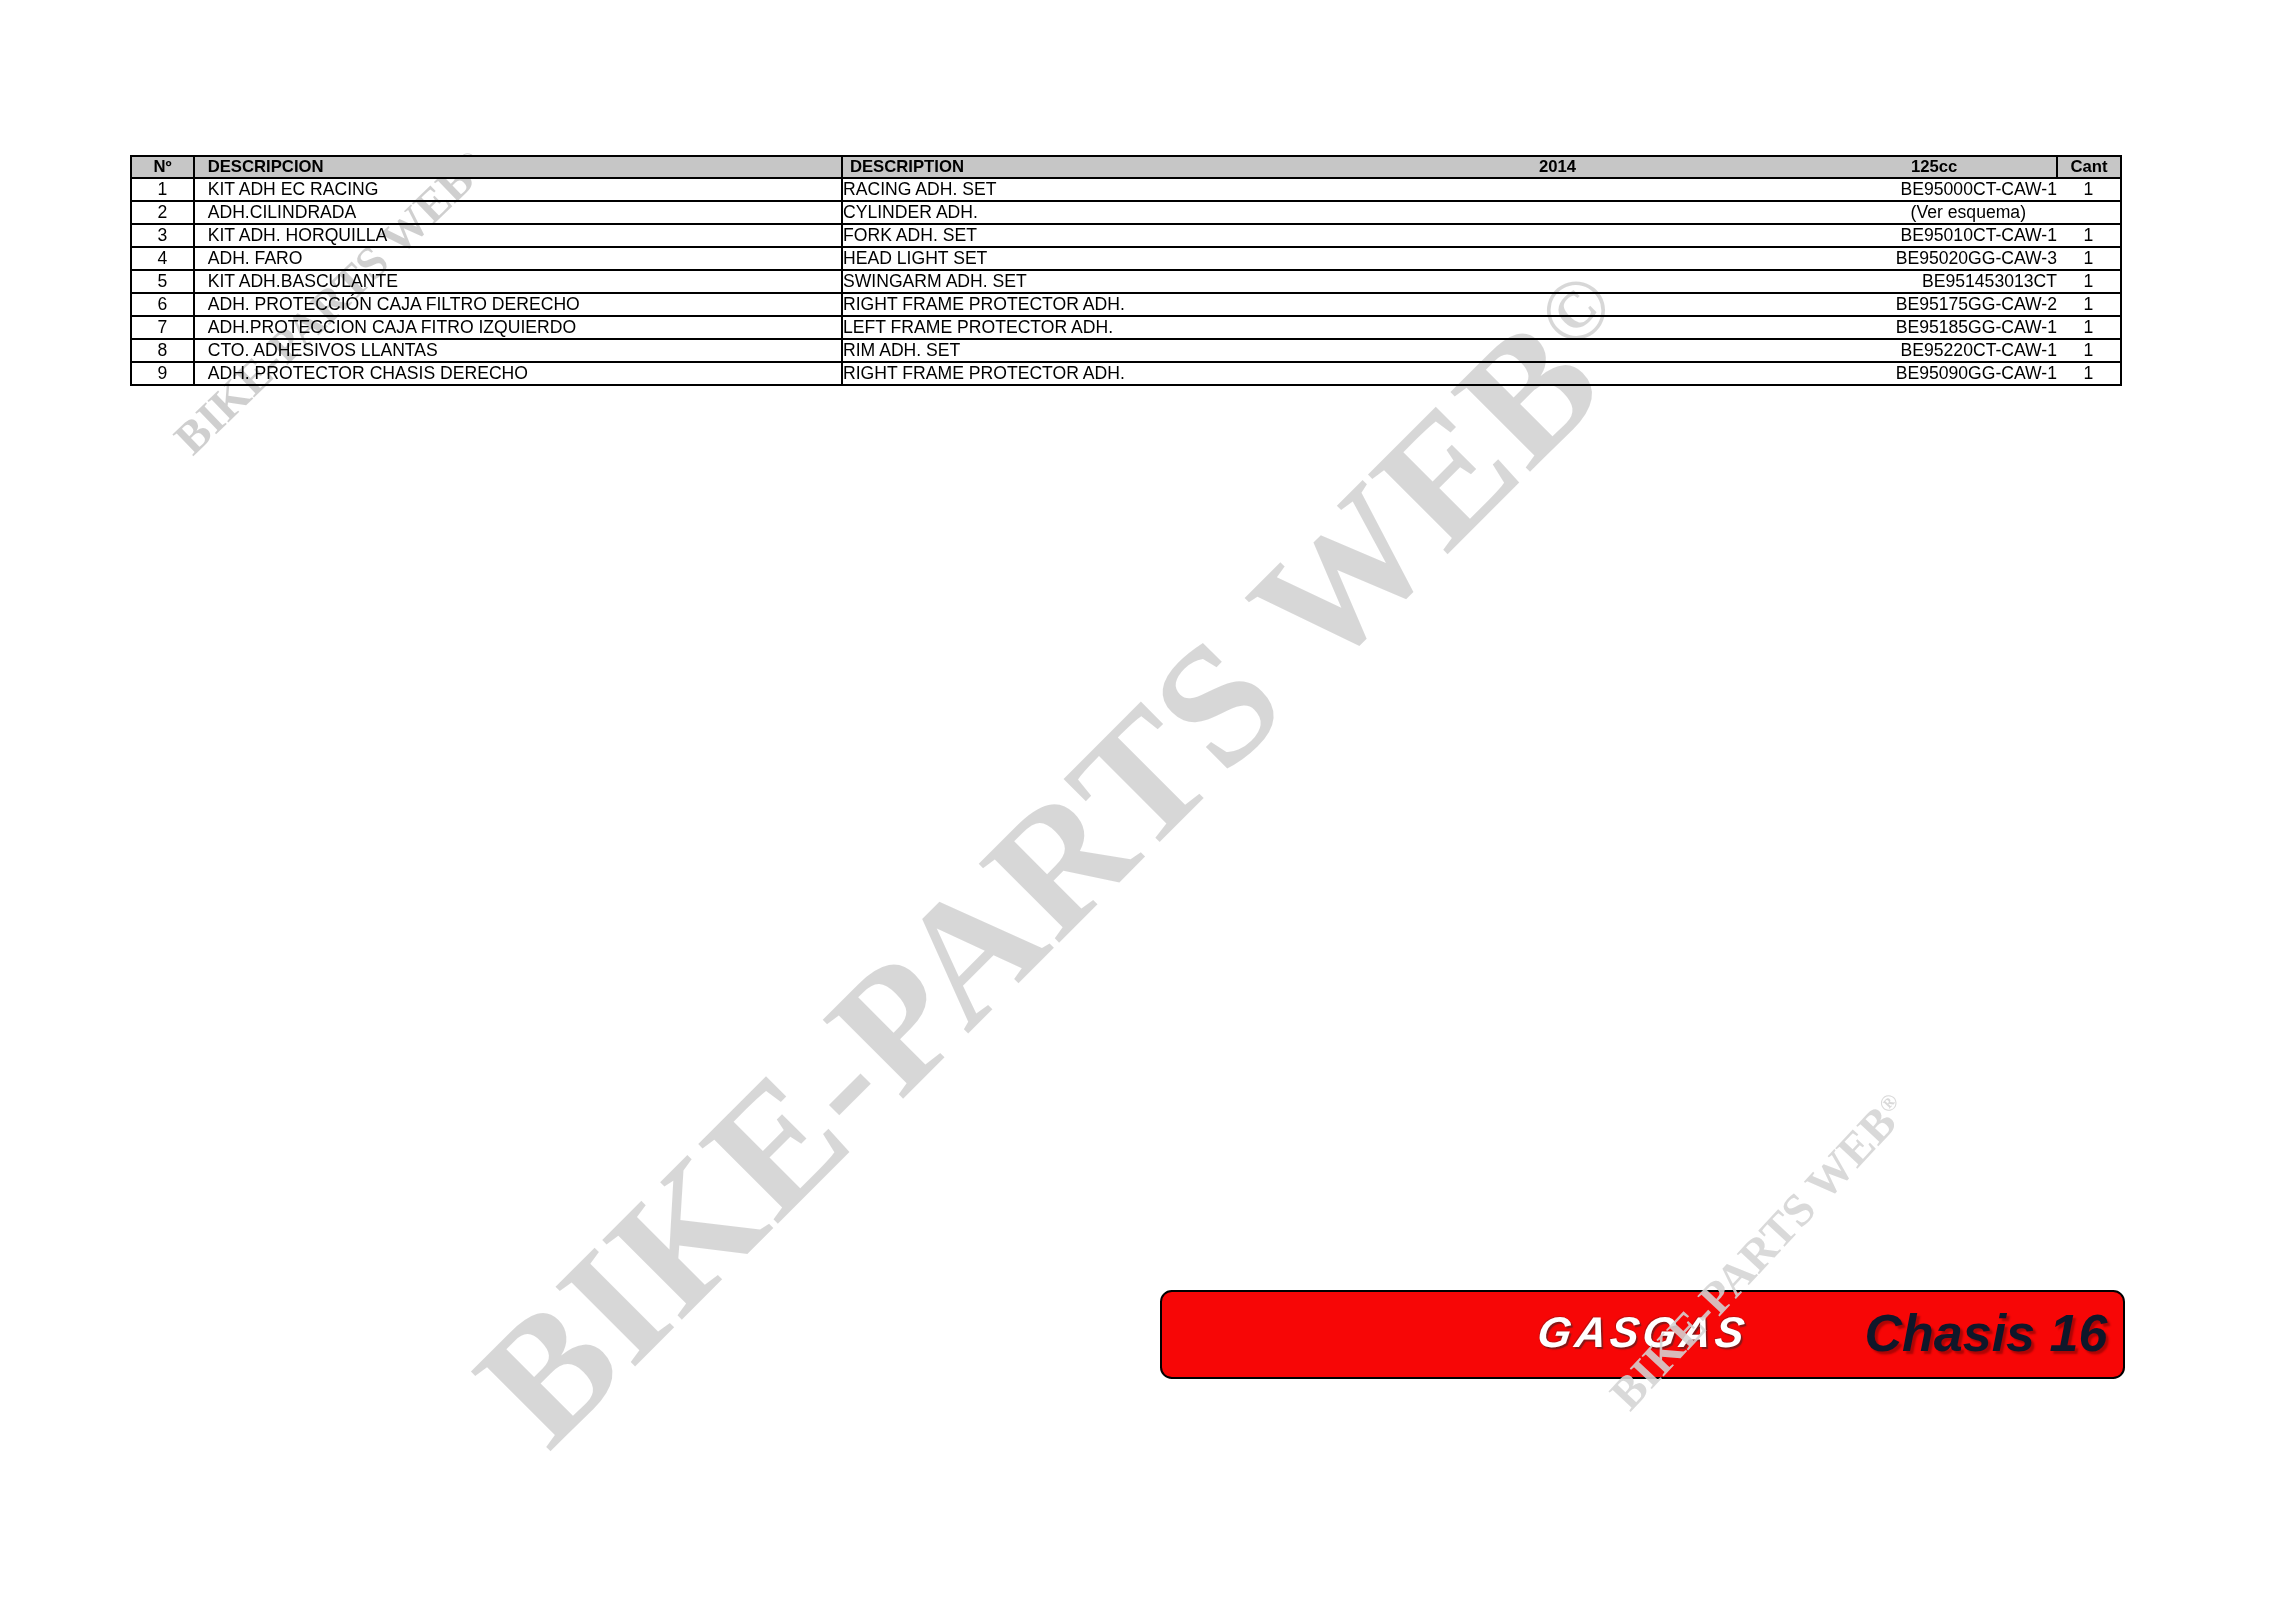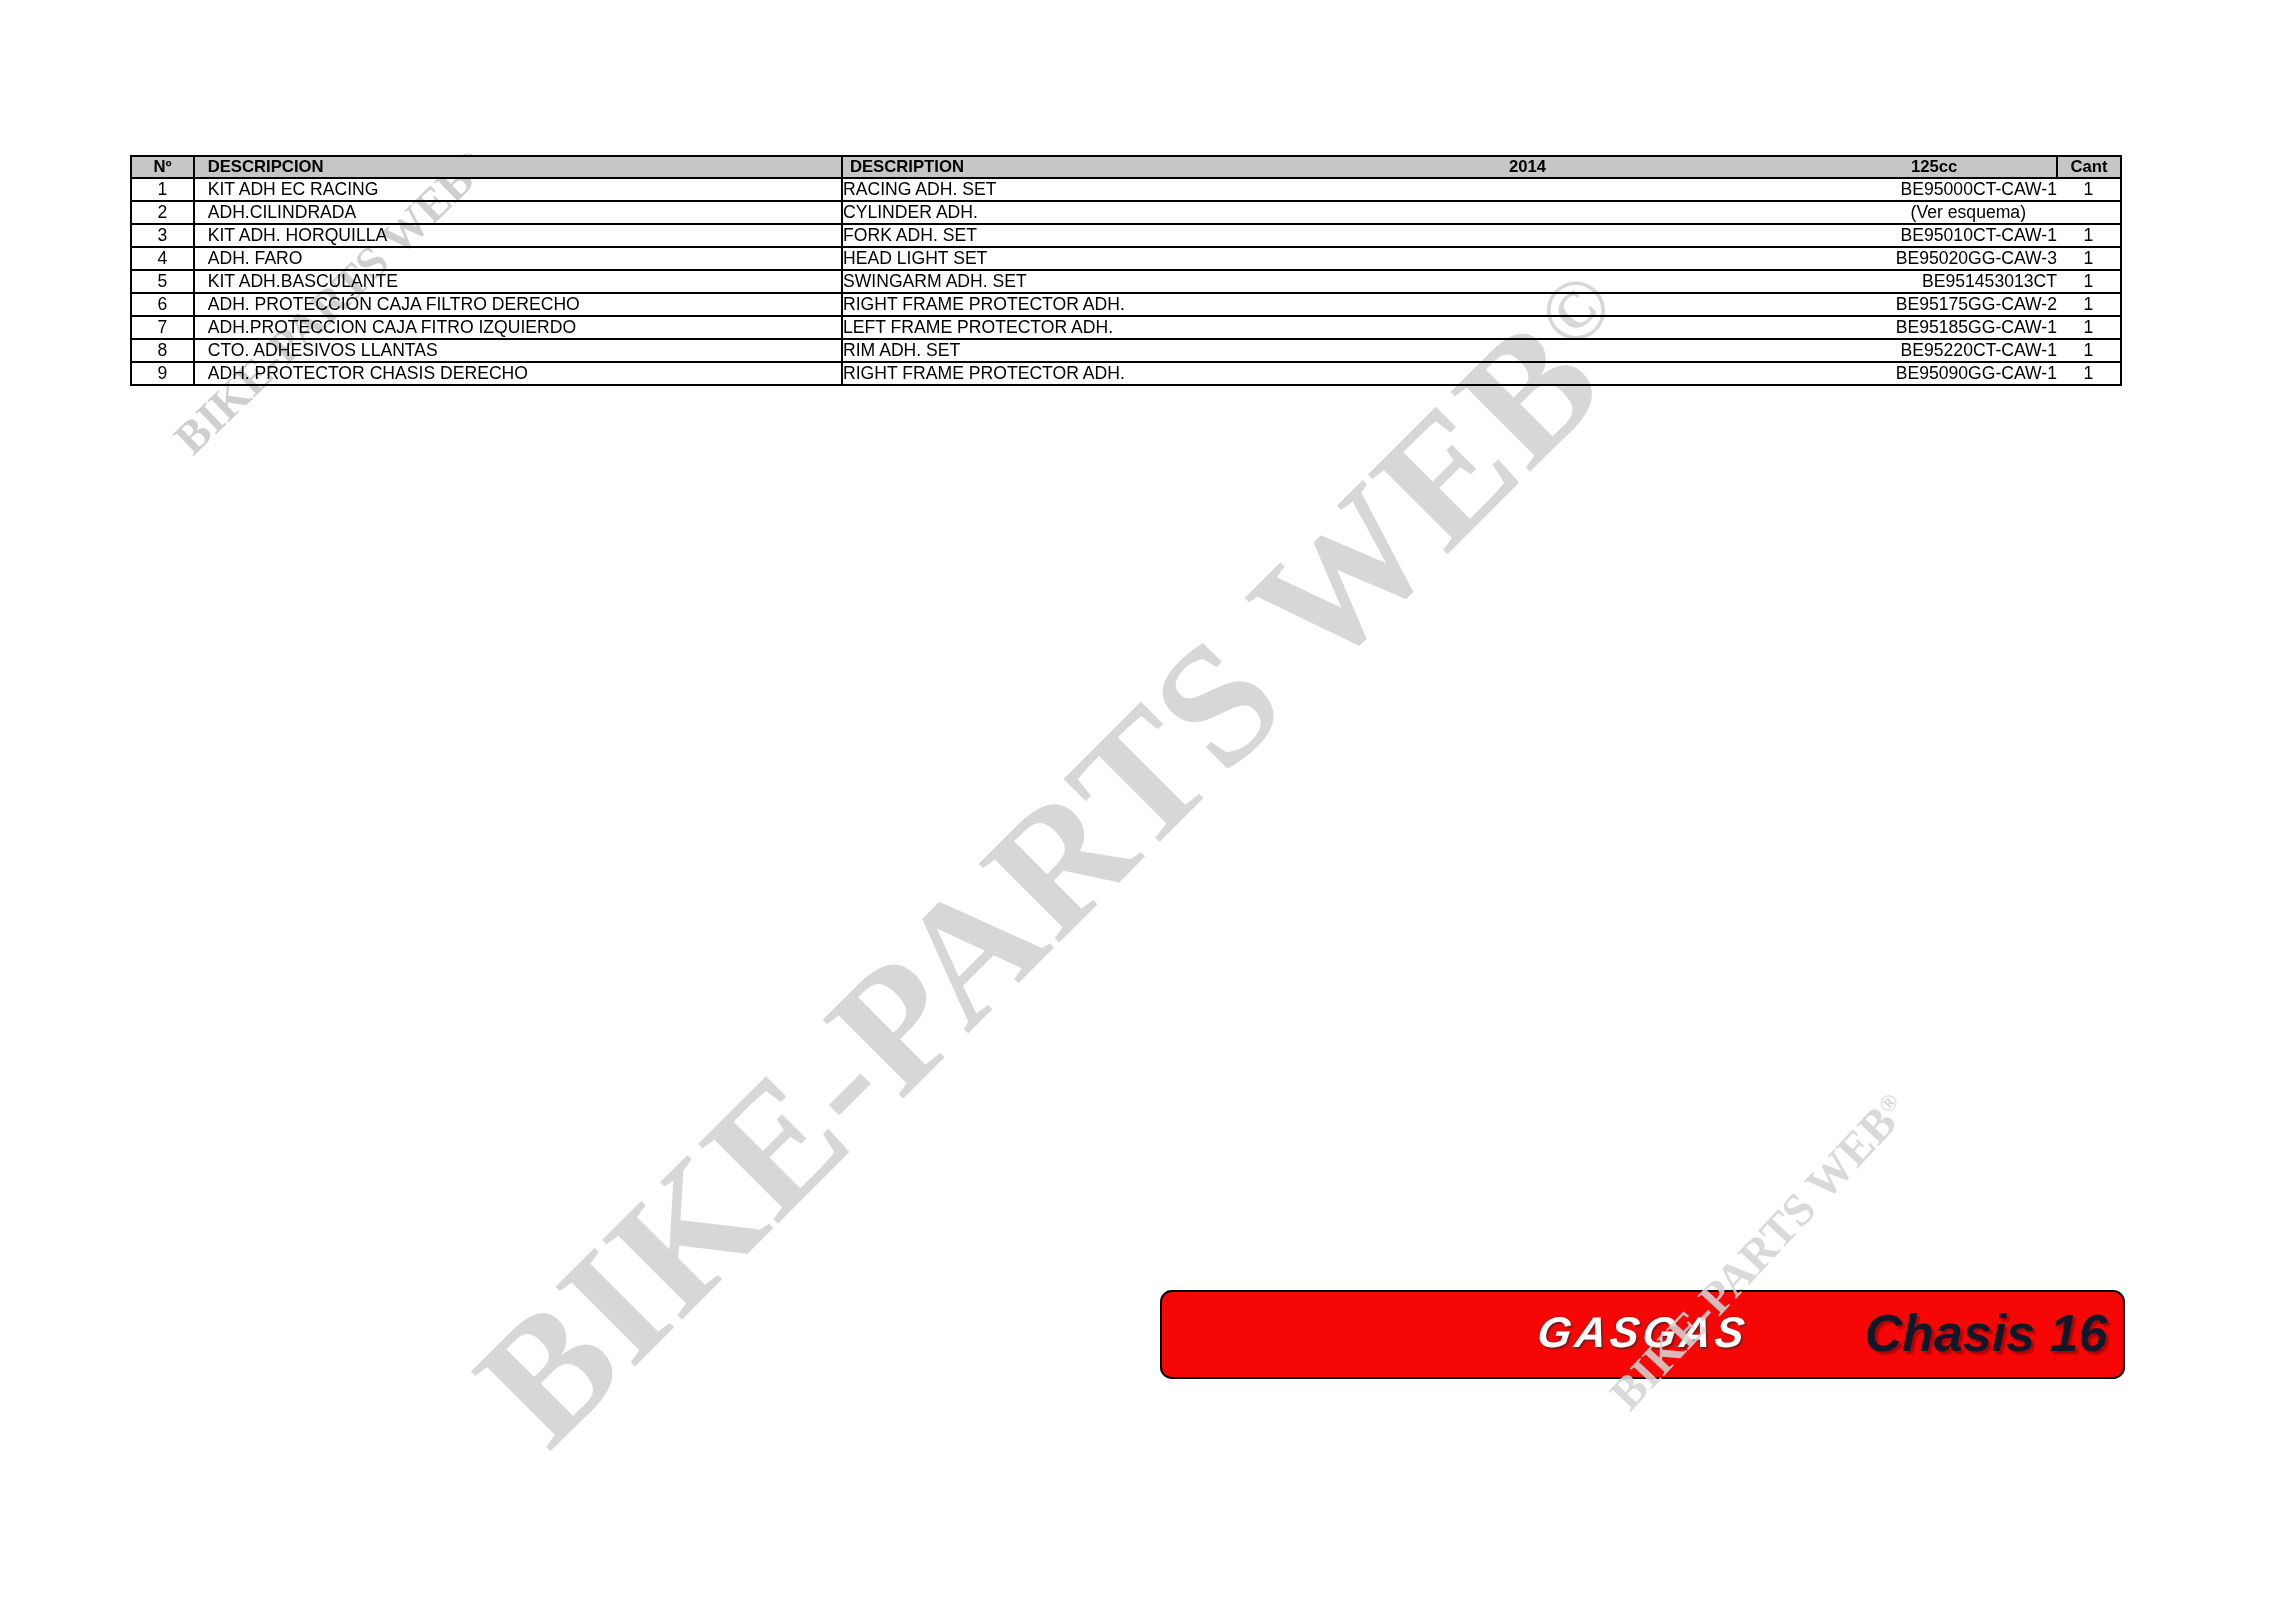--- a/index.html
+++ b/index.html
@@ -71,21 +71,21 @@
   .parts-table { border-left:2px solid #000; border-right:2px solid #000; }
   .header-row th {
     background:#c6c6c6;
     font-size:16.7px;
     font-weight:bold;
     text-align:left;
   }
   .col-num   { border-right:2px solid #000; text-align:center !important; }
   .col-es    { border-right:2px solid #000; padding-left:12.7px !important; }
   .col-wide  { position:relative; padding-left:6.9px !important; }
-  .h-year  { position:absolute; left:666px; top:50%; transform:translateY(-50%); }
+  .h-year  { position:absolute; left:696px; top:50%; transform:translateY(-50%); }
   .h-eng   { position:absolute; left:1068px; top:50%; transform:translateY(-50%); }
   .col-cant-h { border-left:2px solid #000; text-align:center !important; }
   .c-num  { text-align:center; }
   .c-es   { padding-left:12.7px; }
   .c-en   { padding-left:6.9px; }
   .c-part { text-align:right; padding-right:7.8px; }
   .c-part.part-centered { padding-right:31px; }
   .c-cant { text-align:center; }
 
   

